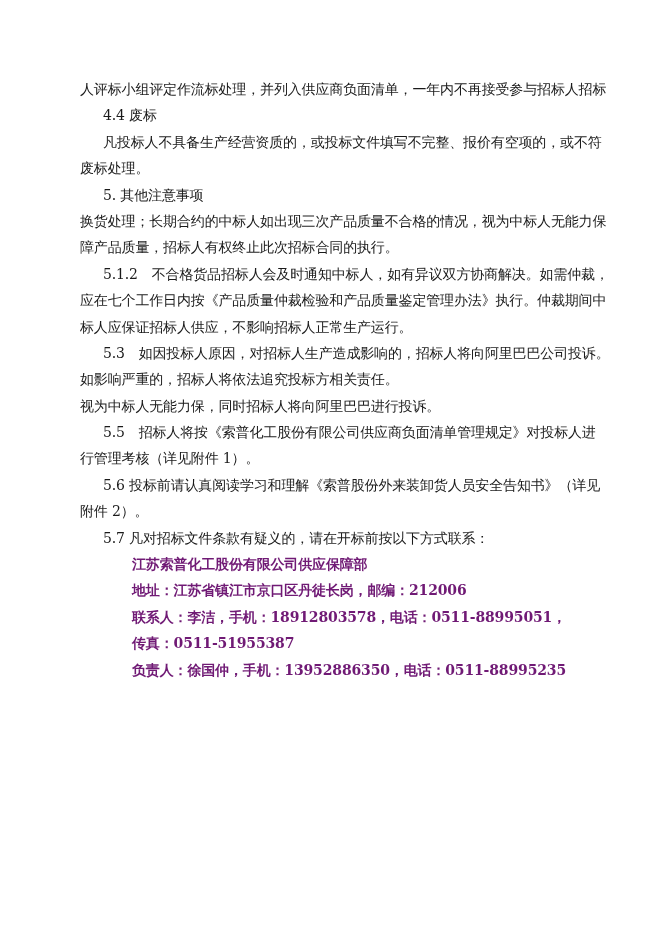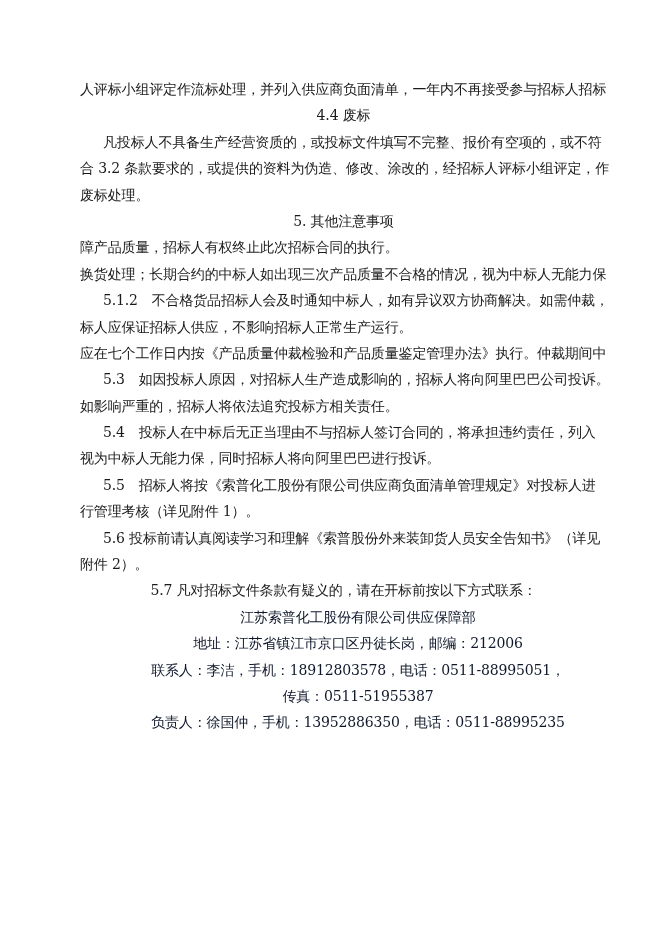--- a/index.html
+++ b/index.html
@@ -21,66 +21,64 @@
     top: 76px;
     width: 504px;
   }
   .line {
     font-size: 14px;
     line-height: 26.4px;
     height: 26.4px;
     white-space: nowrap;
     letter-spacing: -0.15px;
   }
-  .indent { padding-left: 23px; text-align: center; }
-  .contact { padding-left: 52px; font-weight: normal; color: #0f172a; text-align: center; }
+  .indent { padding-left: 23px; }
+  .contact { padding-left: 52px; font-weight: bold; color: #701a75; }
   .para { margin: 0; }
 </style>
 </head>
 <body>
 
 <div class="page">
 
   <div class="para">
     <div class="line">人评标小组评定作流标处理，并列入供应商负面清单，一年内不再接受参与招标人招标</div>
   </div>
 
   <div class="para">
     <div class="line indent">4.4 废标</div>
   </div>
 
   <div class="para">
     <div class="line indent">凡投标人不具备生产经营资质的，或投标文件填写不完整、报价有空项的，或不符</div>
-    <div class="line">合 3.2 条款要求的，或提供的资料为伪造、修改、涂改的，经招标人评标小组评定，作</div>
     <div class="line">废标处理。</div>
   </div>
 
   <div class="para">
     <div class="line indent">5. 其他注意事项</div>
   </div>
 
 
   <div class="para">
+    <div class="line">换货处理；长期合约的中标人如出现三次产品质量不合格的情况，视为中标人无能力保</div>
     <div class="line">障产品质量，招标人有权终止此次招标合同的执行。</div>
-    <div class="line">换货处理；长期合约的中标人如出现三次产品质量不合格的情况，视为中标人无能力保</div>
   </div>
 
   <div class="para">
     <div class="line indent">5.1.2　不合格货品招标人会及时通知中标人，如有异议双方协商解决。如需仲裁，</div>
+    <div class="line">应在七个工作日内按《产品质量仲裁检验和产品质量鉴定管理办法》执行。仲裁期间中</div>
     <div class="line">标人应保证招标人供应，不影响招标人正常生产运行。</div>
-    <div class="line">应在七个工作日内按《产品质量仲裁检验和产品质量鉴定管理办法》执行。仲裁期间中</div>
   </div>
 
   <div class="para">
     <div class="line indent">5.3　如因投标人原因，对招标人生产造成影响的，招标人将向阿里巴巴公司投诉。</div>
     <div class="line">如影响严重的，招标人将依法追究投标方相关责任。</div>
   </div>
 
   <div class="para">
-    <div class="line indent">5.4　投标人在中标后无正当理由不与招标人签订合同的，将承担违约责任，列入</div>
     <div class="line">视为中标人无能力保，同时招标人将向阿里巴巴进行投诉。</div>
   </div>
 
   <div class="para">
     <div class="line indent">5.5　招标人将按《索普化工股份有限公司供应商负面清单管理规定》对投标人进</div>
     <div class="line">行管理考核（详见附件 1）。</div>
   </div>
 
   <div class="para">
     <div class="line indent">5.6 投标前请认真阅读学习和理解《索普股份外来装卸货人员安全告知书》（详见</div>

